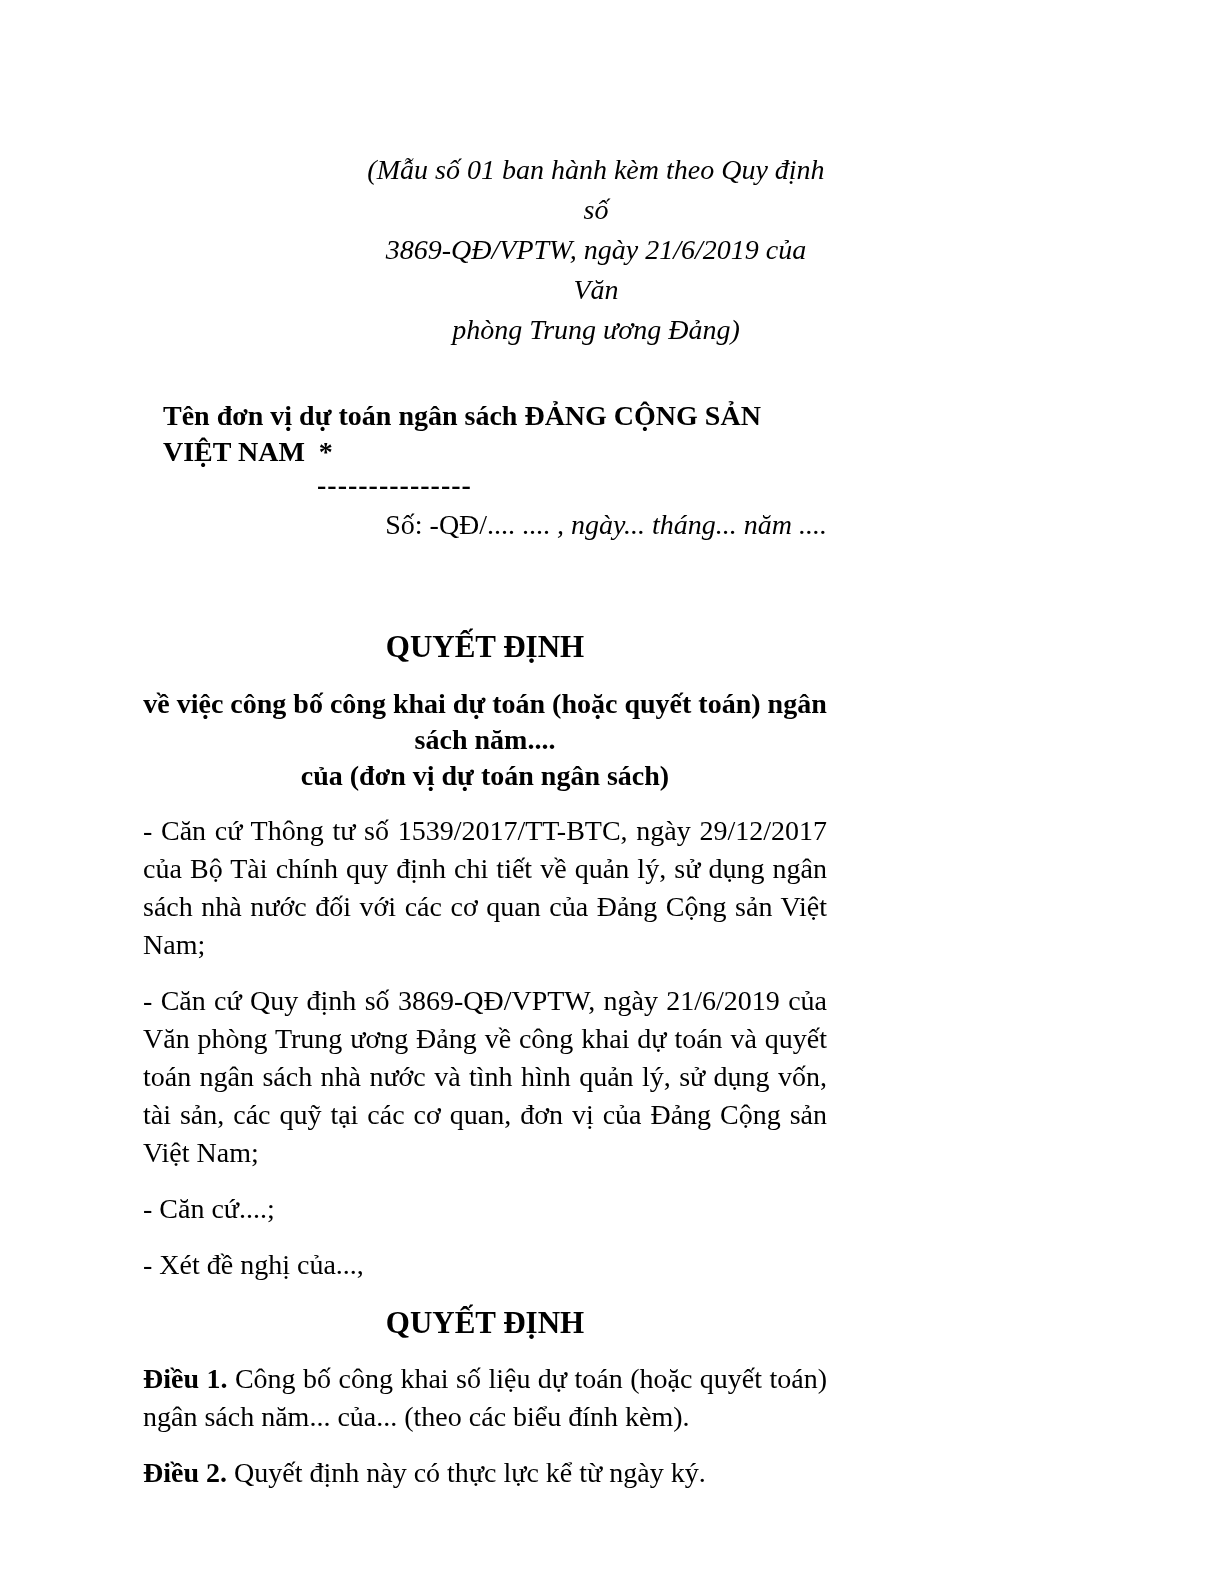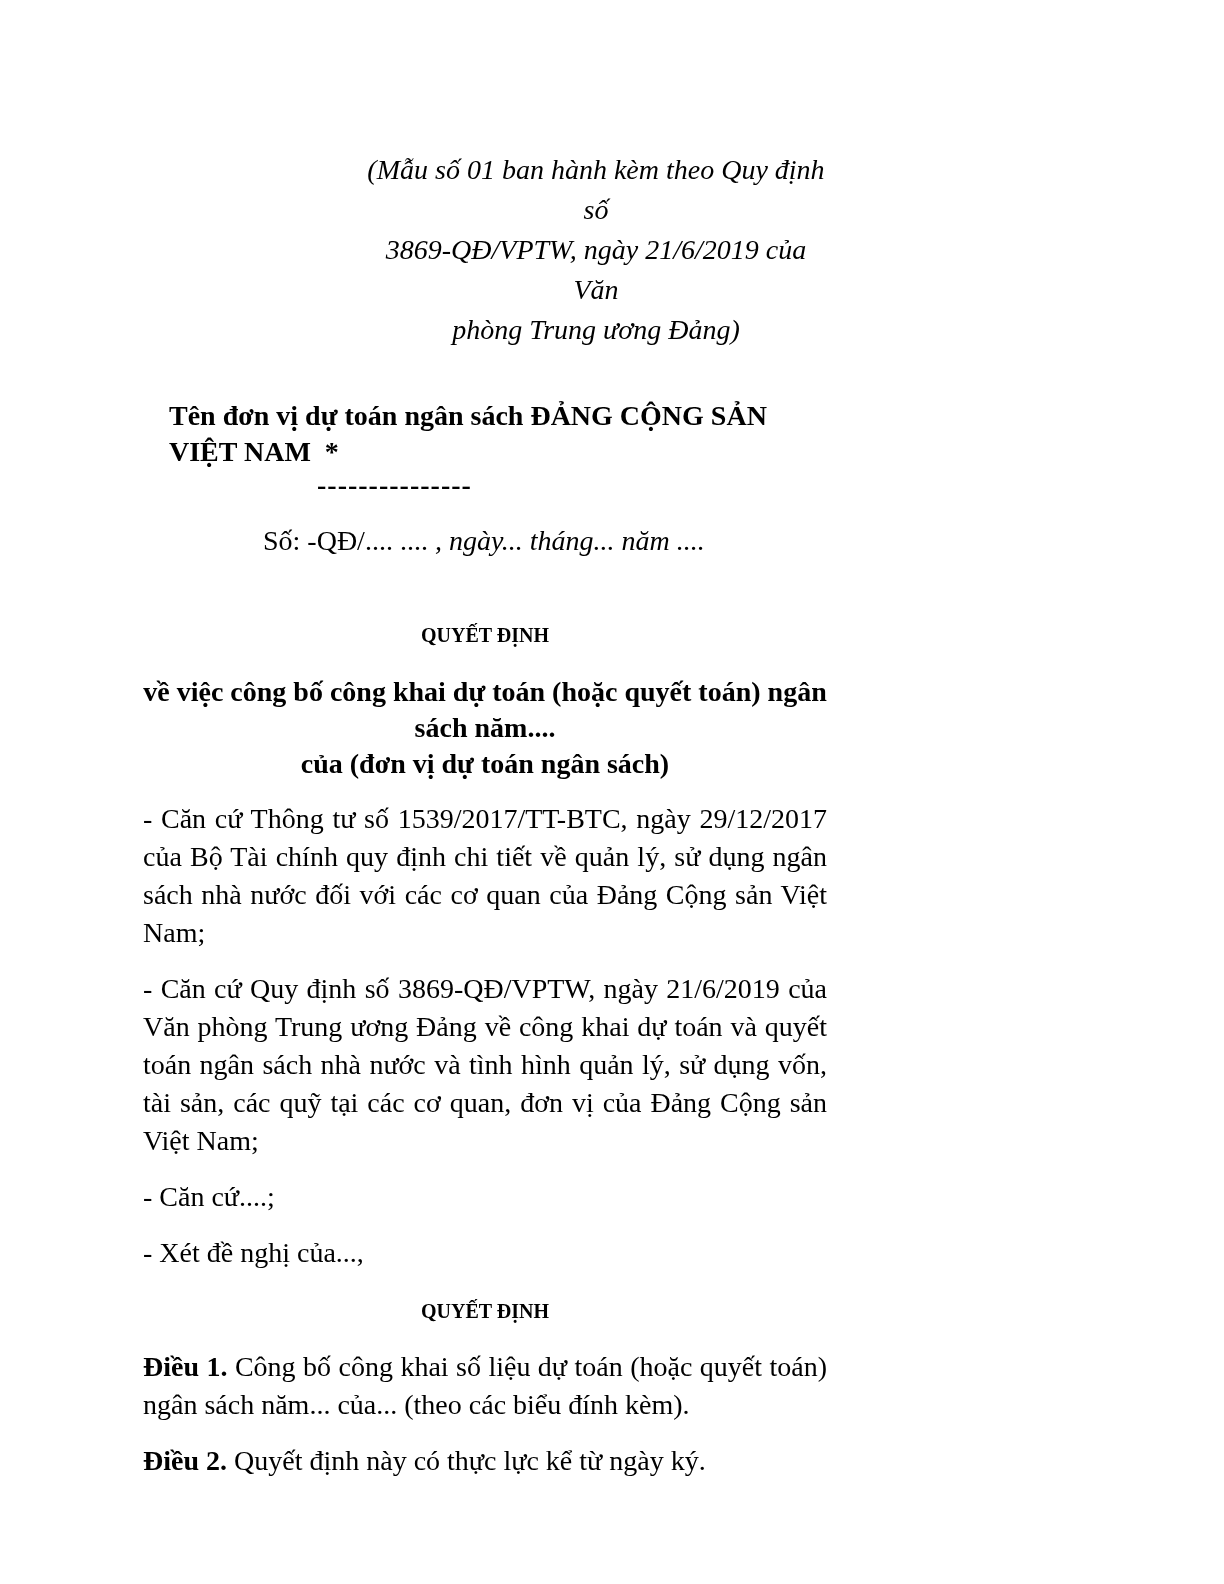--- a/index.html
+++ b/index.html
@@ -30,46 +30,47 @@
     width: 462px;
     margin-left: auto;
     margin-right: 0;
     text-align: center;
     font-style: italic;
     line-height: 40px;
   }
   
   .unit-line {
     margin-top: 48px;
-    margin-left: 26px;
+    margin-left: 20px;
     font-weight: bold;
     white-space: pre-wrap;
     line-height: 36px;
   }
   
   .divider {
     margin-left: 174px;
     font-weight: bold;
     line-height: 30px;
     letter-spacing: 1px;
   }
   
   .so-line {
-    margin-top: 22px;
+    margin-top: 6px;
     margin-left: 120px;
     line-height: 38px;
     white-space: pre-wrap;
+    text-align: right;
   }
   .italic { font-style: italic; }
   
   .heading {
-    margin: 56px 0 0 0;
+    margin: 84px 0 0 0;
     text-align: center;
     font-weight: bold;
-    font-size: 20px;
+    font-size: 31px;
     line-height: 38px;
   }
   .heading2 {
     margin-top: 20px;
   }
   .subject {
     margin-top: 20px;
     text-align: center;
     font-weight: bold;
     line-height: 36px;

